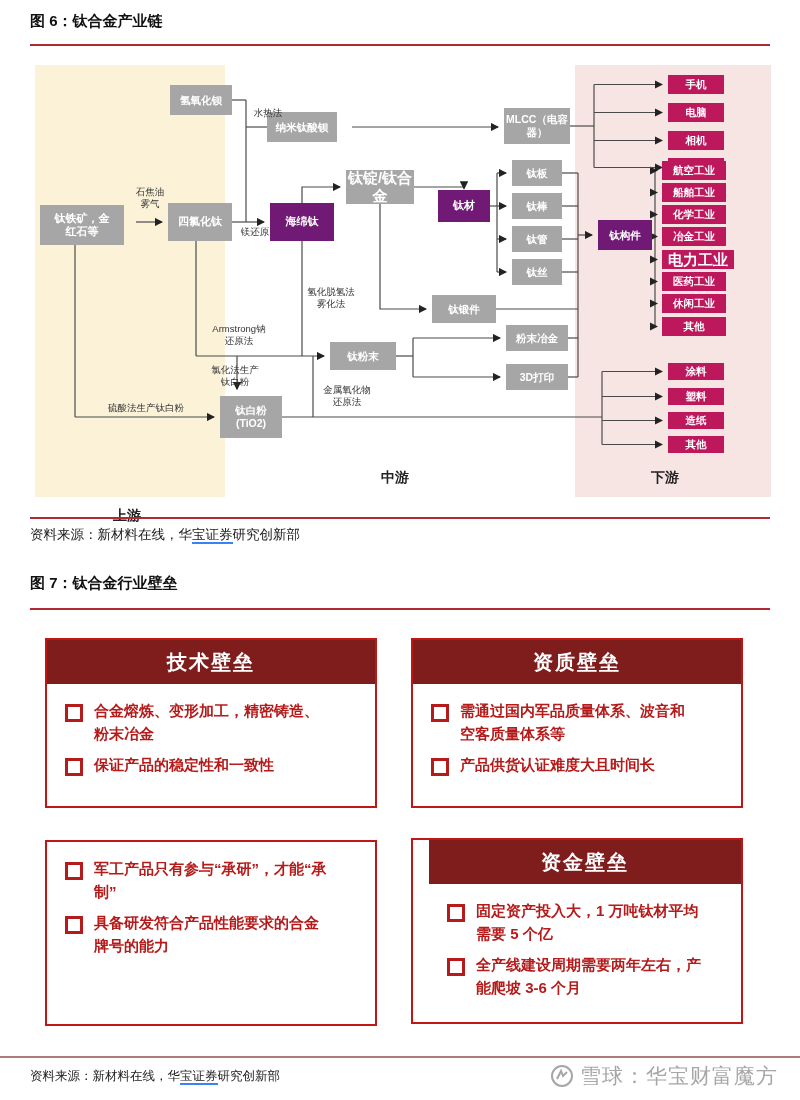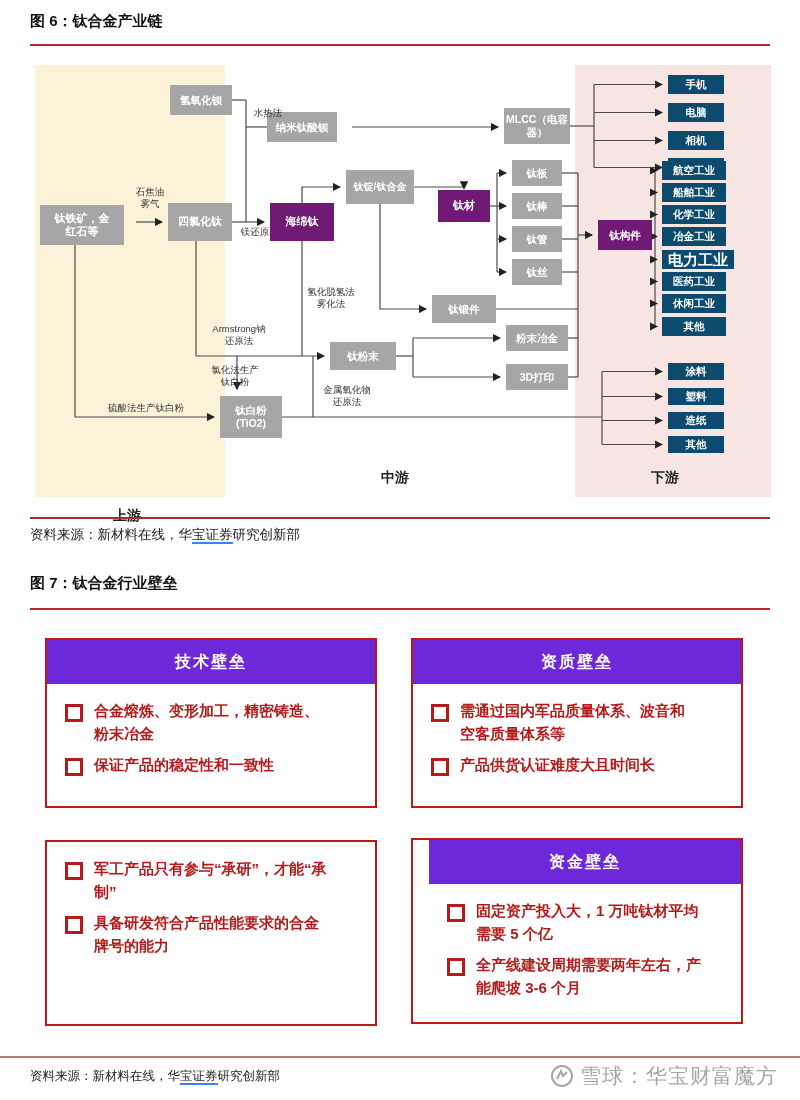--- a/index.html
+++ b/index.html
@@ -11,26 +11,26 @@
   
   #fig6-diagram{position:absolute;left:0;top:60px;width:800px;height:440px;}
   .zone-bg{position:absolute;top:5px;height:432px;}
   .zone-up{left:35px;width:190px;background:#fbf2d8;}
   .zone-down{left:575px;width:196px;background:#f7e5e4;}
   .zone-label{position:absolute;width:60px;text-align:center;font-weight:bold;font-size:14px;color:#222;}
   .node{position:absolute;display:flex;align-items:center;justify-content:center;text-align:center;
         color:#fff;font-weight:bold;line-height:1.2;word-break:break-all;}
   .gray{background:#a6a6a6;}
   .redbox{background:#701a75;}
-  .blue{background:#0c4a6e;}
+  .blue{background:#be185d;}
   .lbl{position:absolute;font-size:9.5px;color:#333;text-align:center;line-height:1.3;}
   #flow-svg{position:absolute;left:0;top:0;}
   
   .barrier{position:absolute;border:2px solid #c01616;background:#fff;box-sizing:border-box;}
-  .barrier-header{height:44px;background:#6d28d9;color:#fff;font-weight:bold;font-size:16px;
+  .barrier-header{height:44px;background:#7f1d1d;color:#fff;font-weight:bold;font-size:20px;
                   display:flex;align-items:center;justify-content:center;letter-spacing:2px;}
   .barrier-body{padding:16px 18px 0 18px;}
   .bullet-row{display:flex;gap:11px;margin-bottom:9px;}
   .bullet-sq{width:12px;height:12px;border:3px solid #b51b1b;flex:none;margin-top:4px;}
   .bullet-text{width:234px;font-size:15px;font-weight:bold;color:#b51b1b;line-height:1.5;}
   
   .footer-rule{position:absolute;left:0;top:1056px;width:800px;height:2px;background:#ad7b7b;}
   .watermark{position:absolute;right:22px;top:1062px;color:#a6a6a6;font-size:21px;
              display:flex;align-items:center;gap:6px;letter-spacing:1px;}
 </style>
@@ -108,21 +108,21 @@
       <path d="M413,278 H500" marker-end="url(#arr)"></path>
       <path d="M413,317 H500" marker-end="url(#arr)"></path>
       <path d="M380,144 V249 H426" marker-end="url(#arr)"></path>
     </g>
   </svg>
 
   <div class="node gray" style="left:170px;top:25px;width:62px;height:30px;font-size:10.5px;">氢氧化钡</div>
   <div class="node gray" style="left:267px;top:52px;width:70px;height:30px;font-size:10.5px;">纳米钛酸钡</div>
   <div class="node gray" style="left:40px;top:145px;width:84px;height:40px;font-size:11px;padding:0 11px;box-sizing:border-box;">钛铁矿，金红石等</div>
   <div class="node gray" style="left:168px;top:143px;width:64px;height:38px;font-size:11px;">四氯化钛</div>
-  <div class="node gray" style="left:346px;top:110px;width:68px;height:34px;font-size:10px;">钛锭/钛合金</div>
+  <div class="node gray" style="left:346px;top:110px;width:68px;height:34px;font-size:15px;">钛锭/钛合金</div>
   <div class="node gray" style="left:504px;top:48px;width:66px;height:36px;font-size:10.5px;">MLCC（电容器）</div>
   <div class="node gray" style="left:512px;top:100px;width:50px;height:26px;font-size:10.5px;">钛板</div>
   <div class="node gray" style="left:512px;top:133px;width:50px;height:26px;font-size:10.5px;">钛棒</div>
   <div class="node gray" style="left:512px;top:166px;width:50px;height:26px;font-size:10.5px;">钛管</div>
   <div class="node gray" style="left:512px;top:199px;width:50px;height:26px;font-size:10.5px;">钛丝</div>
   <div class="node gray" style="left:432px;top:235px;width:64px;height:28px;font-size:10.5px;">钛锻件</div>
   <div class="node gray" style="left:330px;top:282px;width:66px;height:28px;font-size:10.5px;">钛粉末</div>
   <div class="node gray" style="left:506px;top:265px;width:62px;height:26px;font-size:10.5px;">粉末冶金</div>
   <div class="node gray" style="left:506px;top:304px;width:62px;height:26px;font-size:10.5px;">3D打印</div>
   <div class="node gray" style="left:220px;top:336px;width:62px;height:42px;font-size:10.5px;flex-direction:column;">

